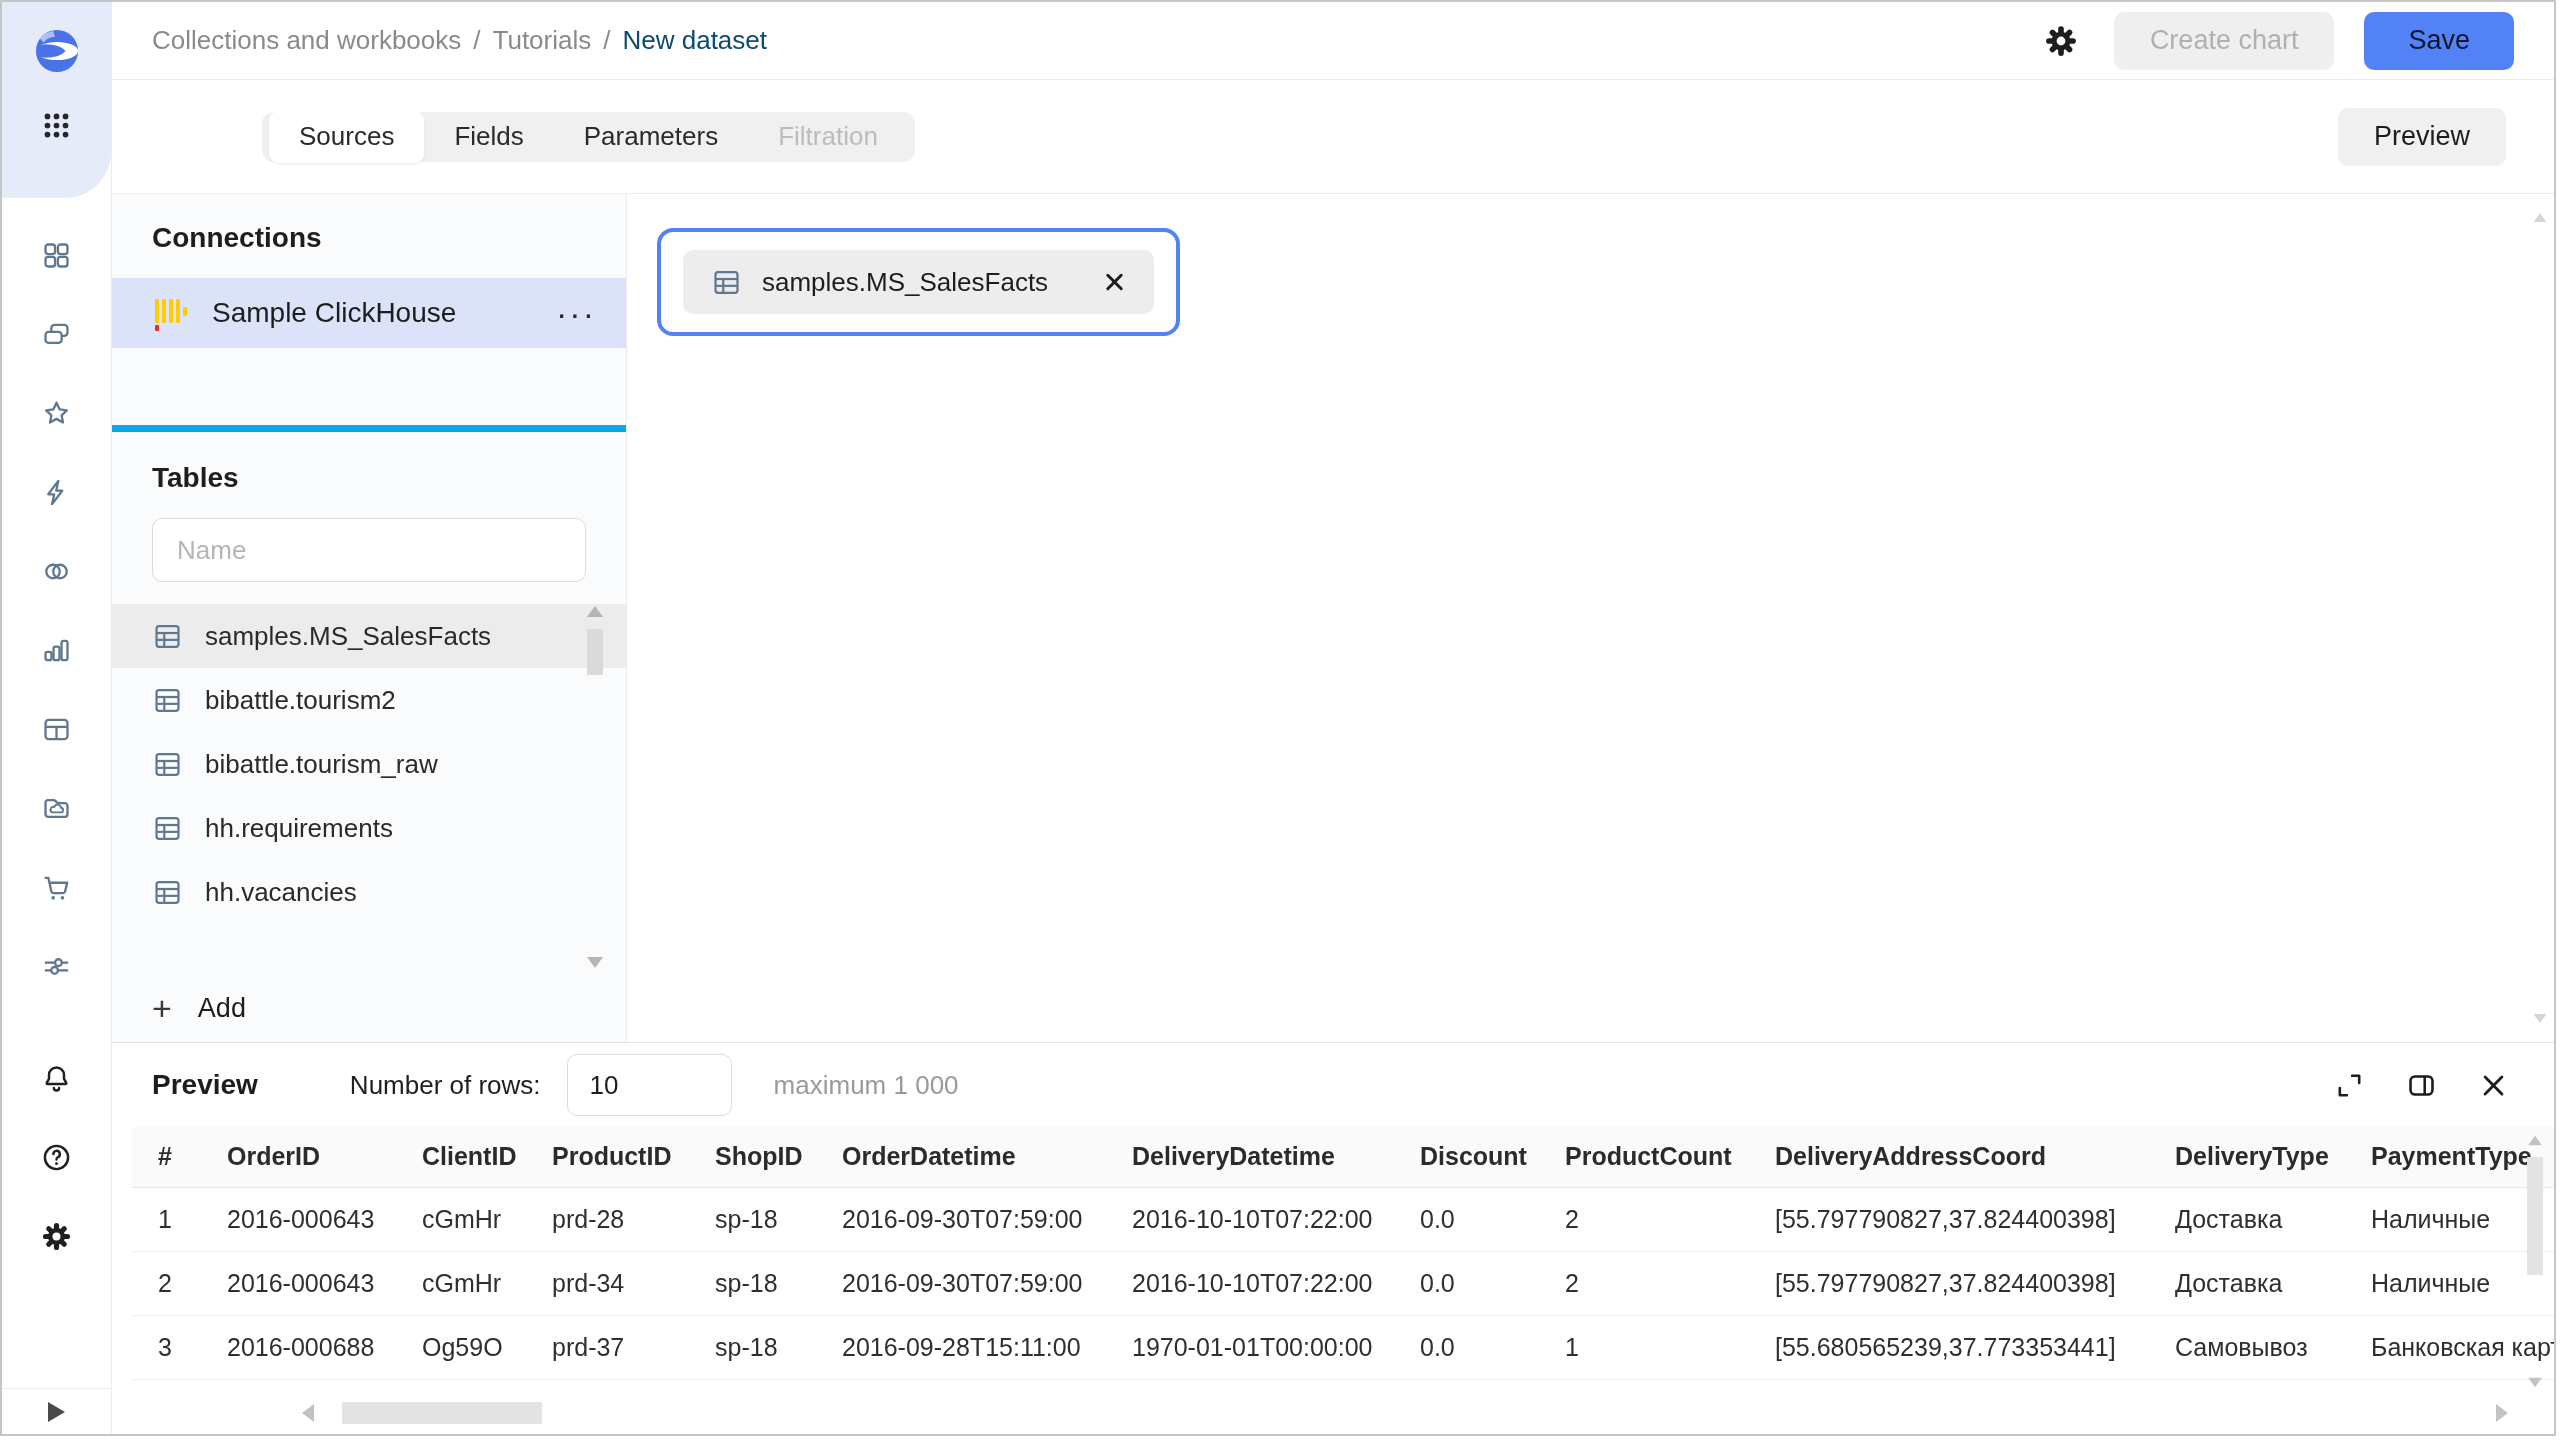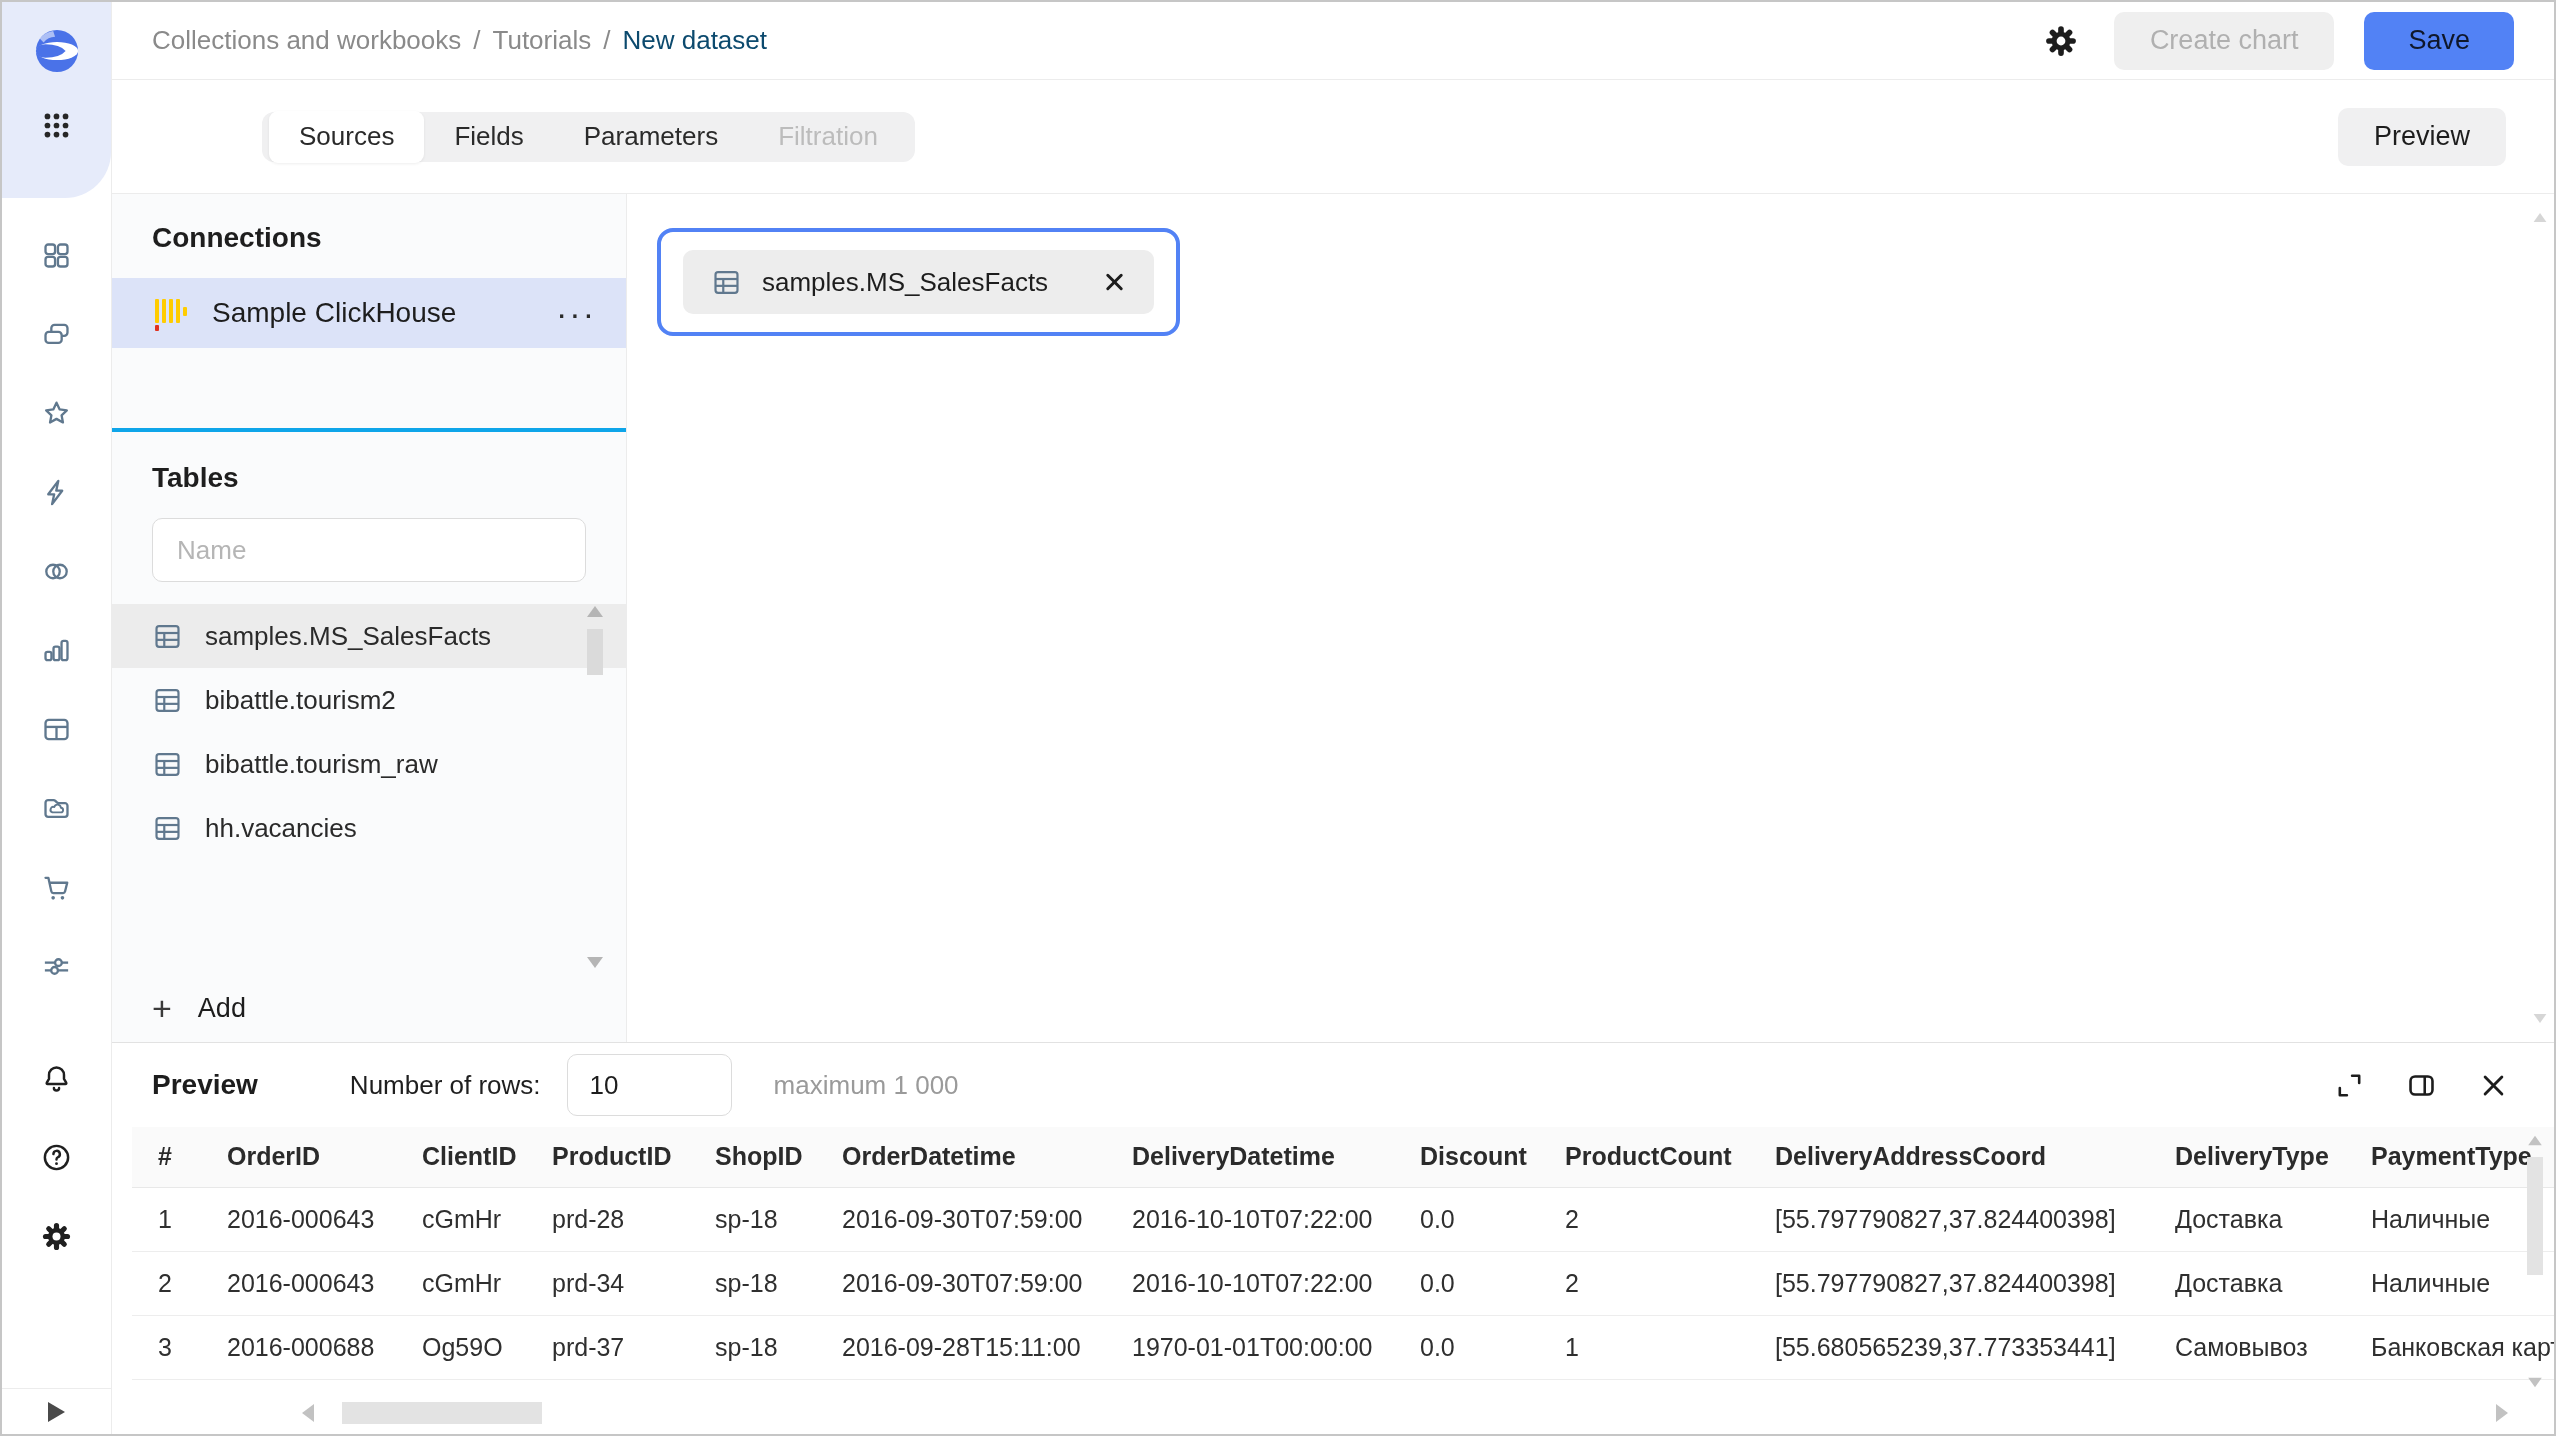--- a/index.html
+++ b/index.html
@@ -42,21 +42,21 @@
   .tab { height:52px; display:flex; align-items:center; padding:0 30px; font-size:26px; color:#2a2a2a;
          border-radius:9px; cursor:pointer; }
   .tab.active { background:#fff; box-shadow:0 1px 3px rgba(0,0,0,0.07); }
   .tab.disabled { color:#bcbcbc; cursor:default; }
   .tabrow .spacer { flex:1; }
 
   
   .content { flex:1; display:flex; min-height:0; }
   .panel { width:515px; flex:0 0 515px; border-right:1px solid #ececec; background:#fafbfc;
            display:flex; flex-direction:column; }
-  .sec-conn { height:238px; flex:0 0 238px; border-bottom:4px solid #0ea5e9; padding-top:28px; }
+  .sec-conn { height:238px; flex:0 0 238px; border-bottom:7px solid #0ea5e9; padding-top:28px; }
   .sec-title { font-size:28px; font-weight:bold; color:#1e1e1e; margin:0 0 24px 40px; }
   .conn-item { height:70px; display:flex; align-items:center; padding:0 30px 0 40px; background:#dce3f8; cursor:pointer; }
   .conn-item .label { font-size:28px; color:#1d1d1d; margin-left:22px; flex:1; }
   .dots { font-size:34px; color:#2a2a2a; letter-spacing:2px; line-height:20px; cursor:pointer; }
   .ch-icon { width:30px; height:30px; position:relative; display:inline-block; }
   .ch-icon i { position:absolute; width:4px; background:#fc0; border-radius:1px; }
   .ch-icon .b1 { left:3px;  top:1px; height:24px; }
   .ch-icon .b2 { left:10px; top:1px; height:24px; }
   .ch-icon .b3 { left:17px; top:1px; height:24px; }
   .ch-icon .b4 { left:24px; top:1px; height:24px; }
@@ -335,20 +335,29 @@
               <span>bibattle.tourism2</span>
             </div>
             <div class="trow">
               <svg class="ic" viewBox="0 0 24 24" fill="none" stroke="#60788e" stroke-width="1.7">
                 <rect x="3.5" y="4" width="17" height="16" rx="2"></rect>
                   <path d="M3.5,9.3 H20.5"></path>
                   <path d="M9.5,9.3 V20"></path>
                   <path d="M3.5,14.6 H20.5"></path>
               </svg>
               <span>bibattle.tourism_raw</span>
+            </div>
+            <div class="trow">
+              <svg class="ic" viewBox="0 0 24 24" fill="none" stroke="#60788e" stroke-width="1.7">
+                <rect x="3.5" y="4" width="17" height="16" rx="2"></rect>
+                  <path d="M3.5,9.3 H20.5"></path>
+                  <path d="M9.5,9.3 V20"></path>
+                  <path d="M3.5,14.6 H20.5"></path>
+              </svg>
+              <span>hh.requirements</span>
             </div>
             <div class="trow">
               <svg class="ic" viewBox="0 0 24 24" fill="none" stroke="#60788e" stroke-width="1.7">
                 <rect x="3.5" y="4" width="17" height="16" rx="2"></rect>
                   <path d="M3.5,9.3 H20.5"></path>
                   <path d="M9.5,9.3 V20"></path>
                   <path d="M3.5,14.6 H20.5"></path>
               </svg>
               <span>hh.vacancies</span>
             </div>

